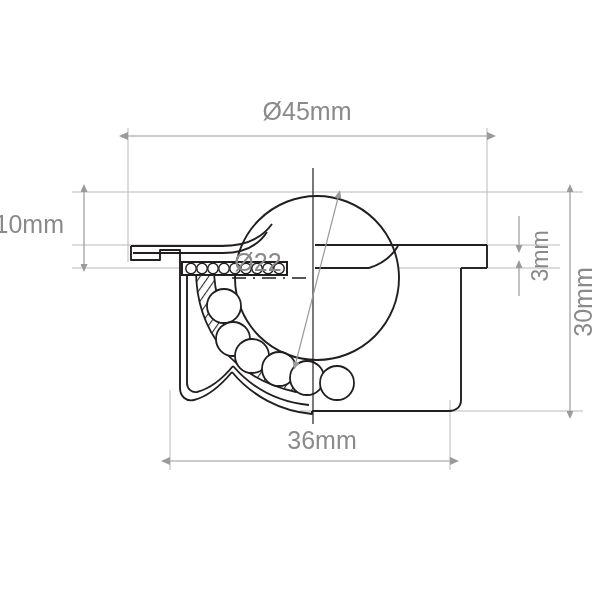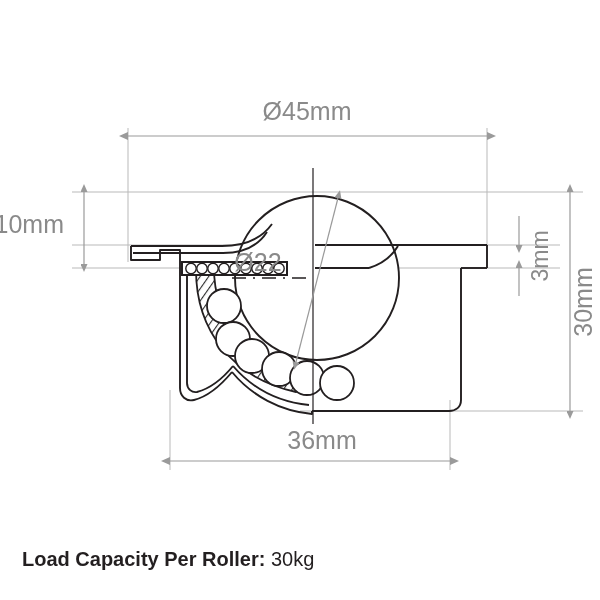--- a/index.html
+++ b/index.html
@@ -224,18 +224,14 @@
       <text class="dim-text" x="592" y="302" text-anchor="middle" transform="rotate(-90 592 302)">30mm</text>
     </g>
 
     <g>
       <line x1="170" y1="461" x2="450" y2="461" stroke="#9a9a9a" stroke-width="1.2" marker-start="url(#arrL)" marker-end="url(#arrR)"></line>
       <text class="dim-text" x="322" y="449" text-anchor="middle">36mm</text>
     </g>
 
   </svg>
 
-  <div class="caption-wrap">
-    <span class="caption-label">Load Capacity Per Roller:</span>
-    <span class="caption-value">30kg</span>
-  </div>
 
 </div>
 
 </body></html>

